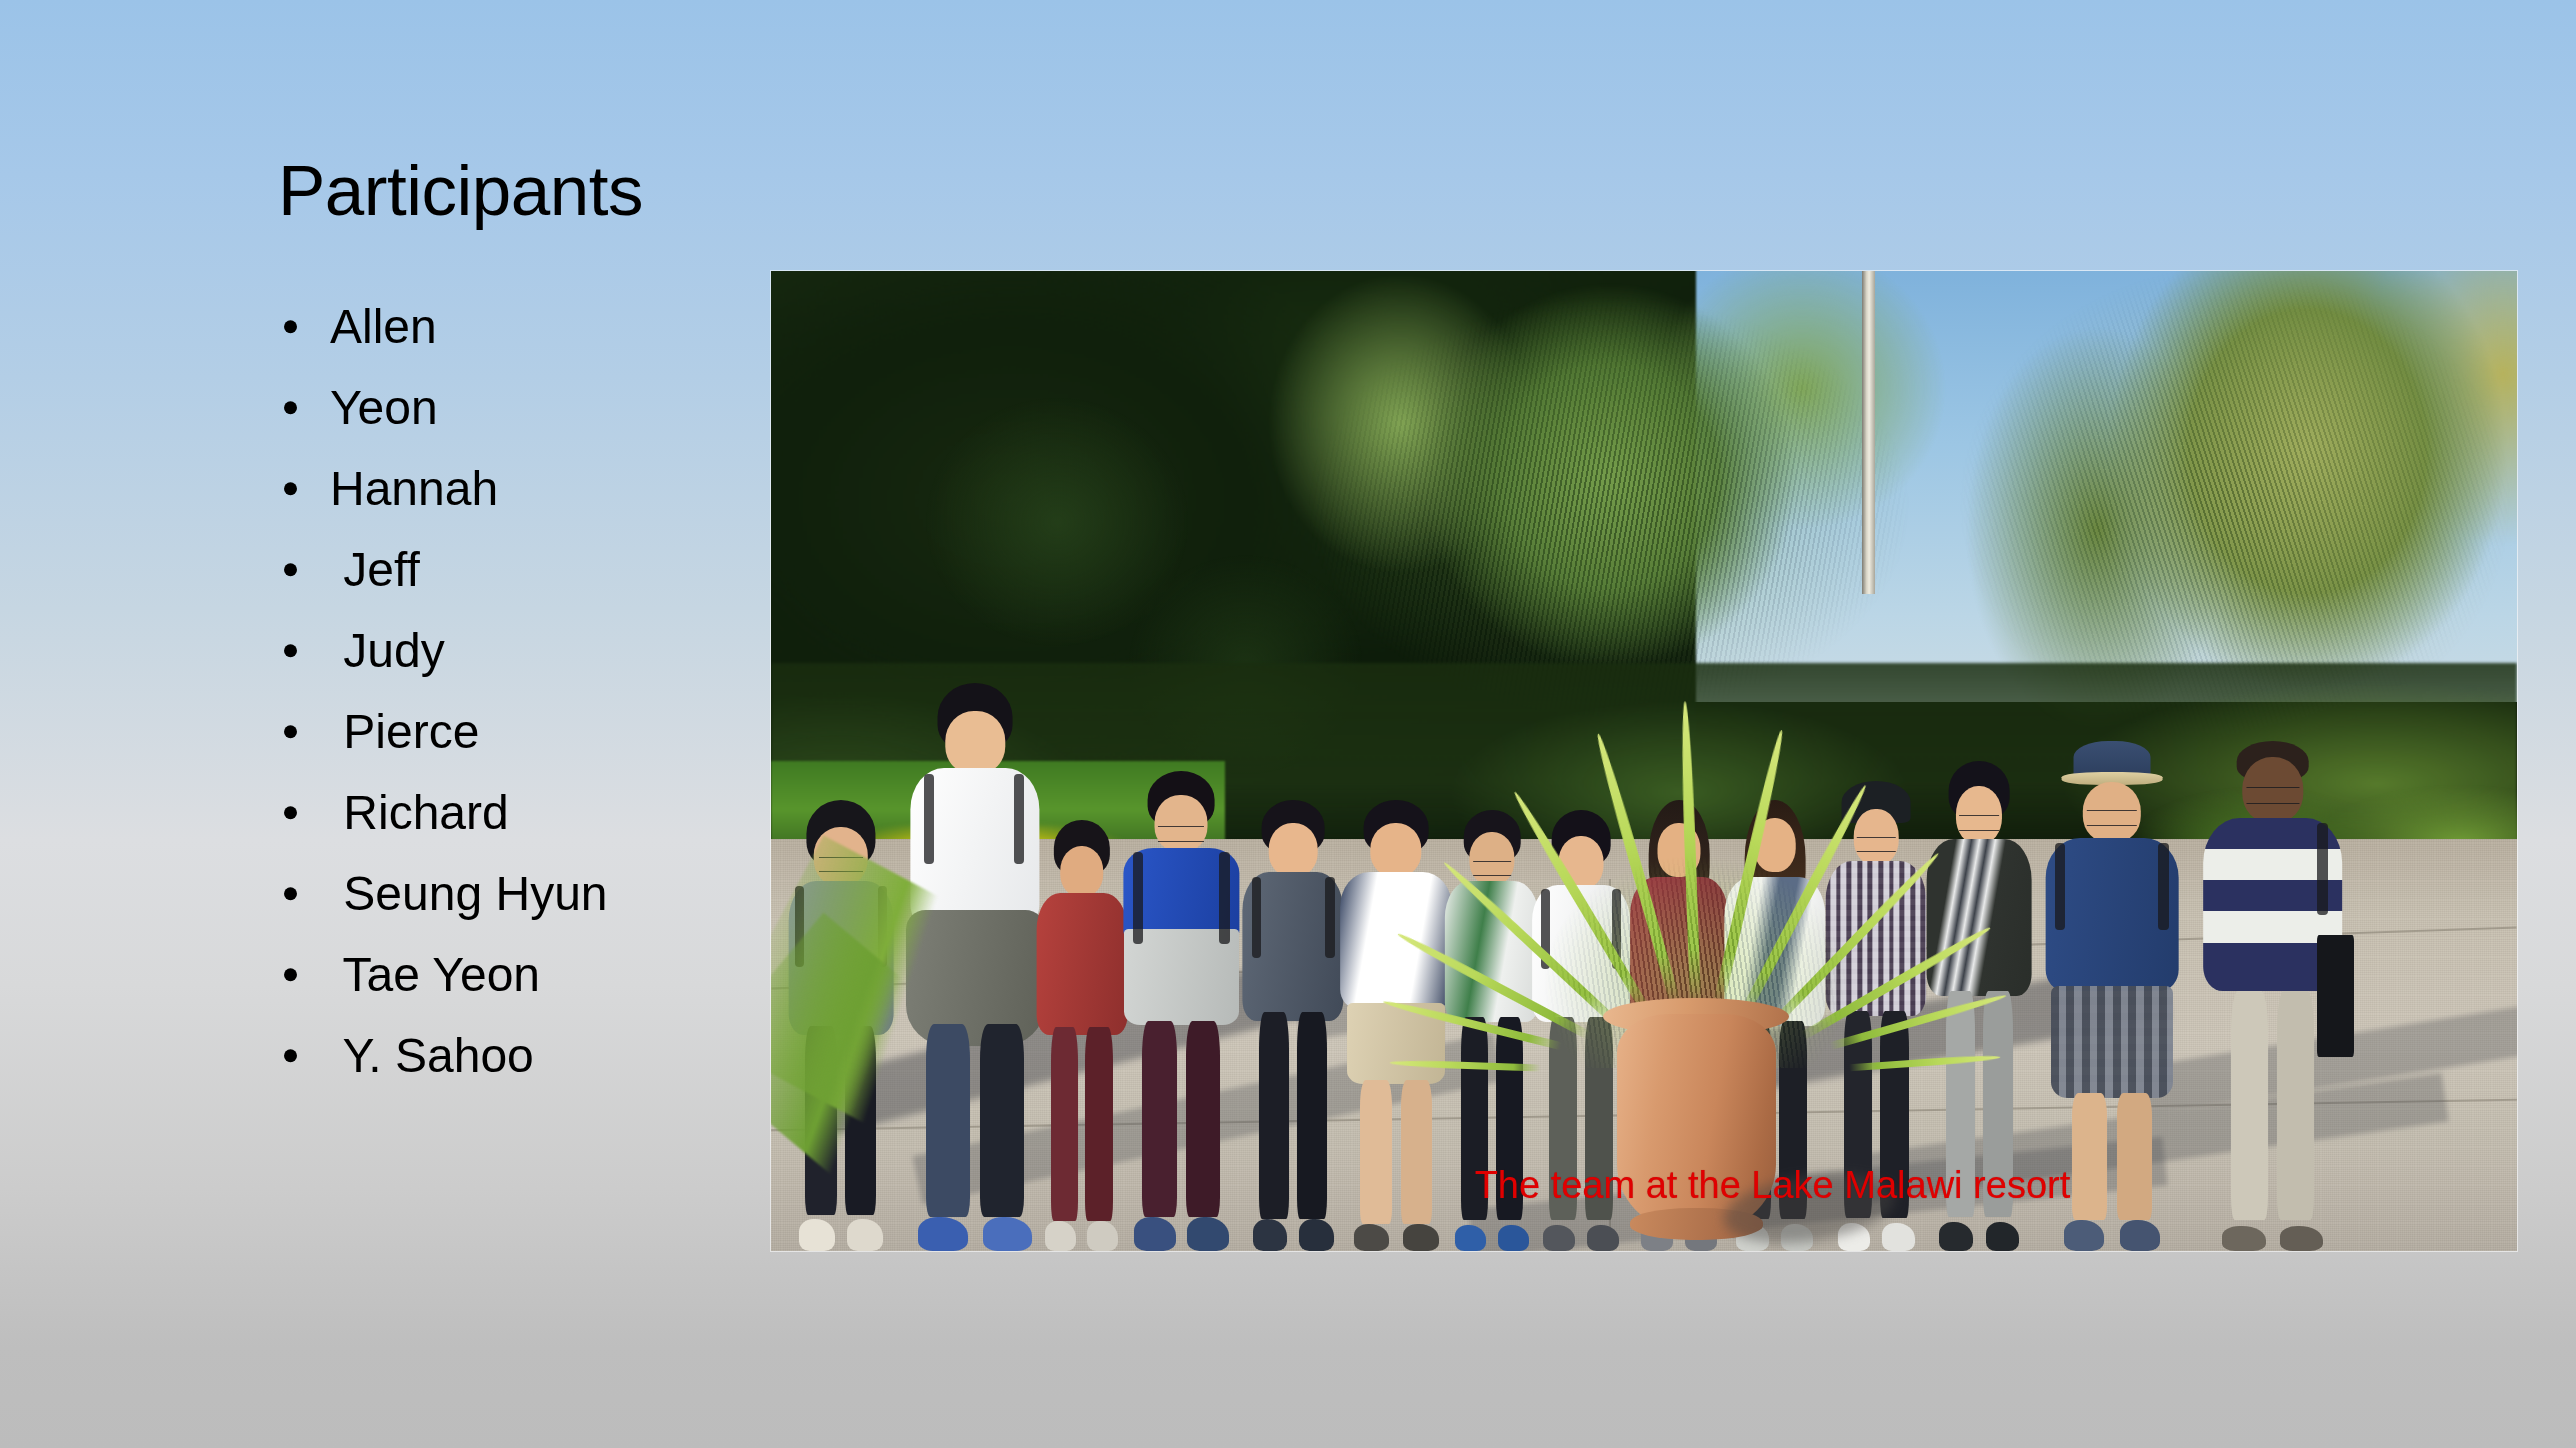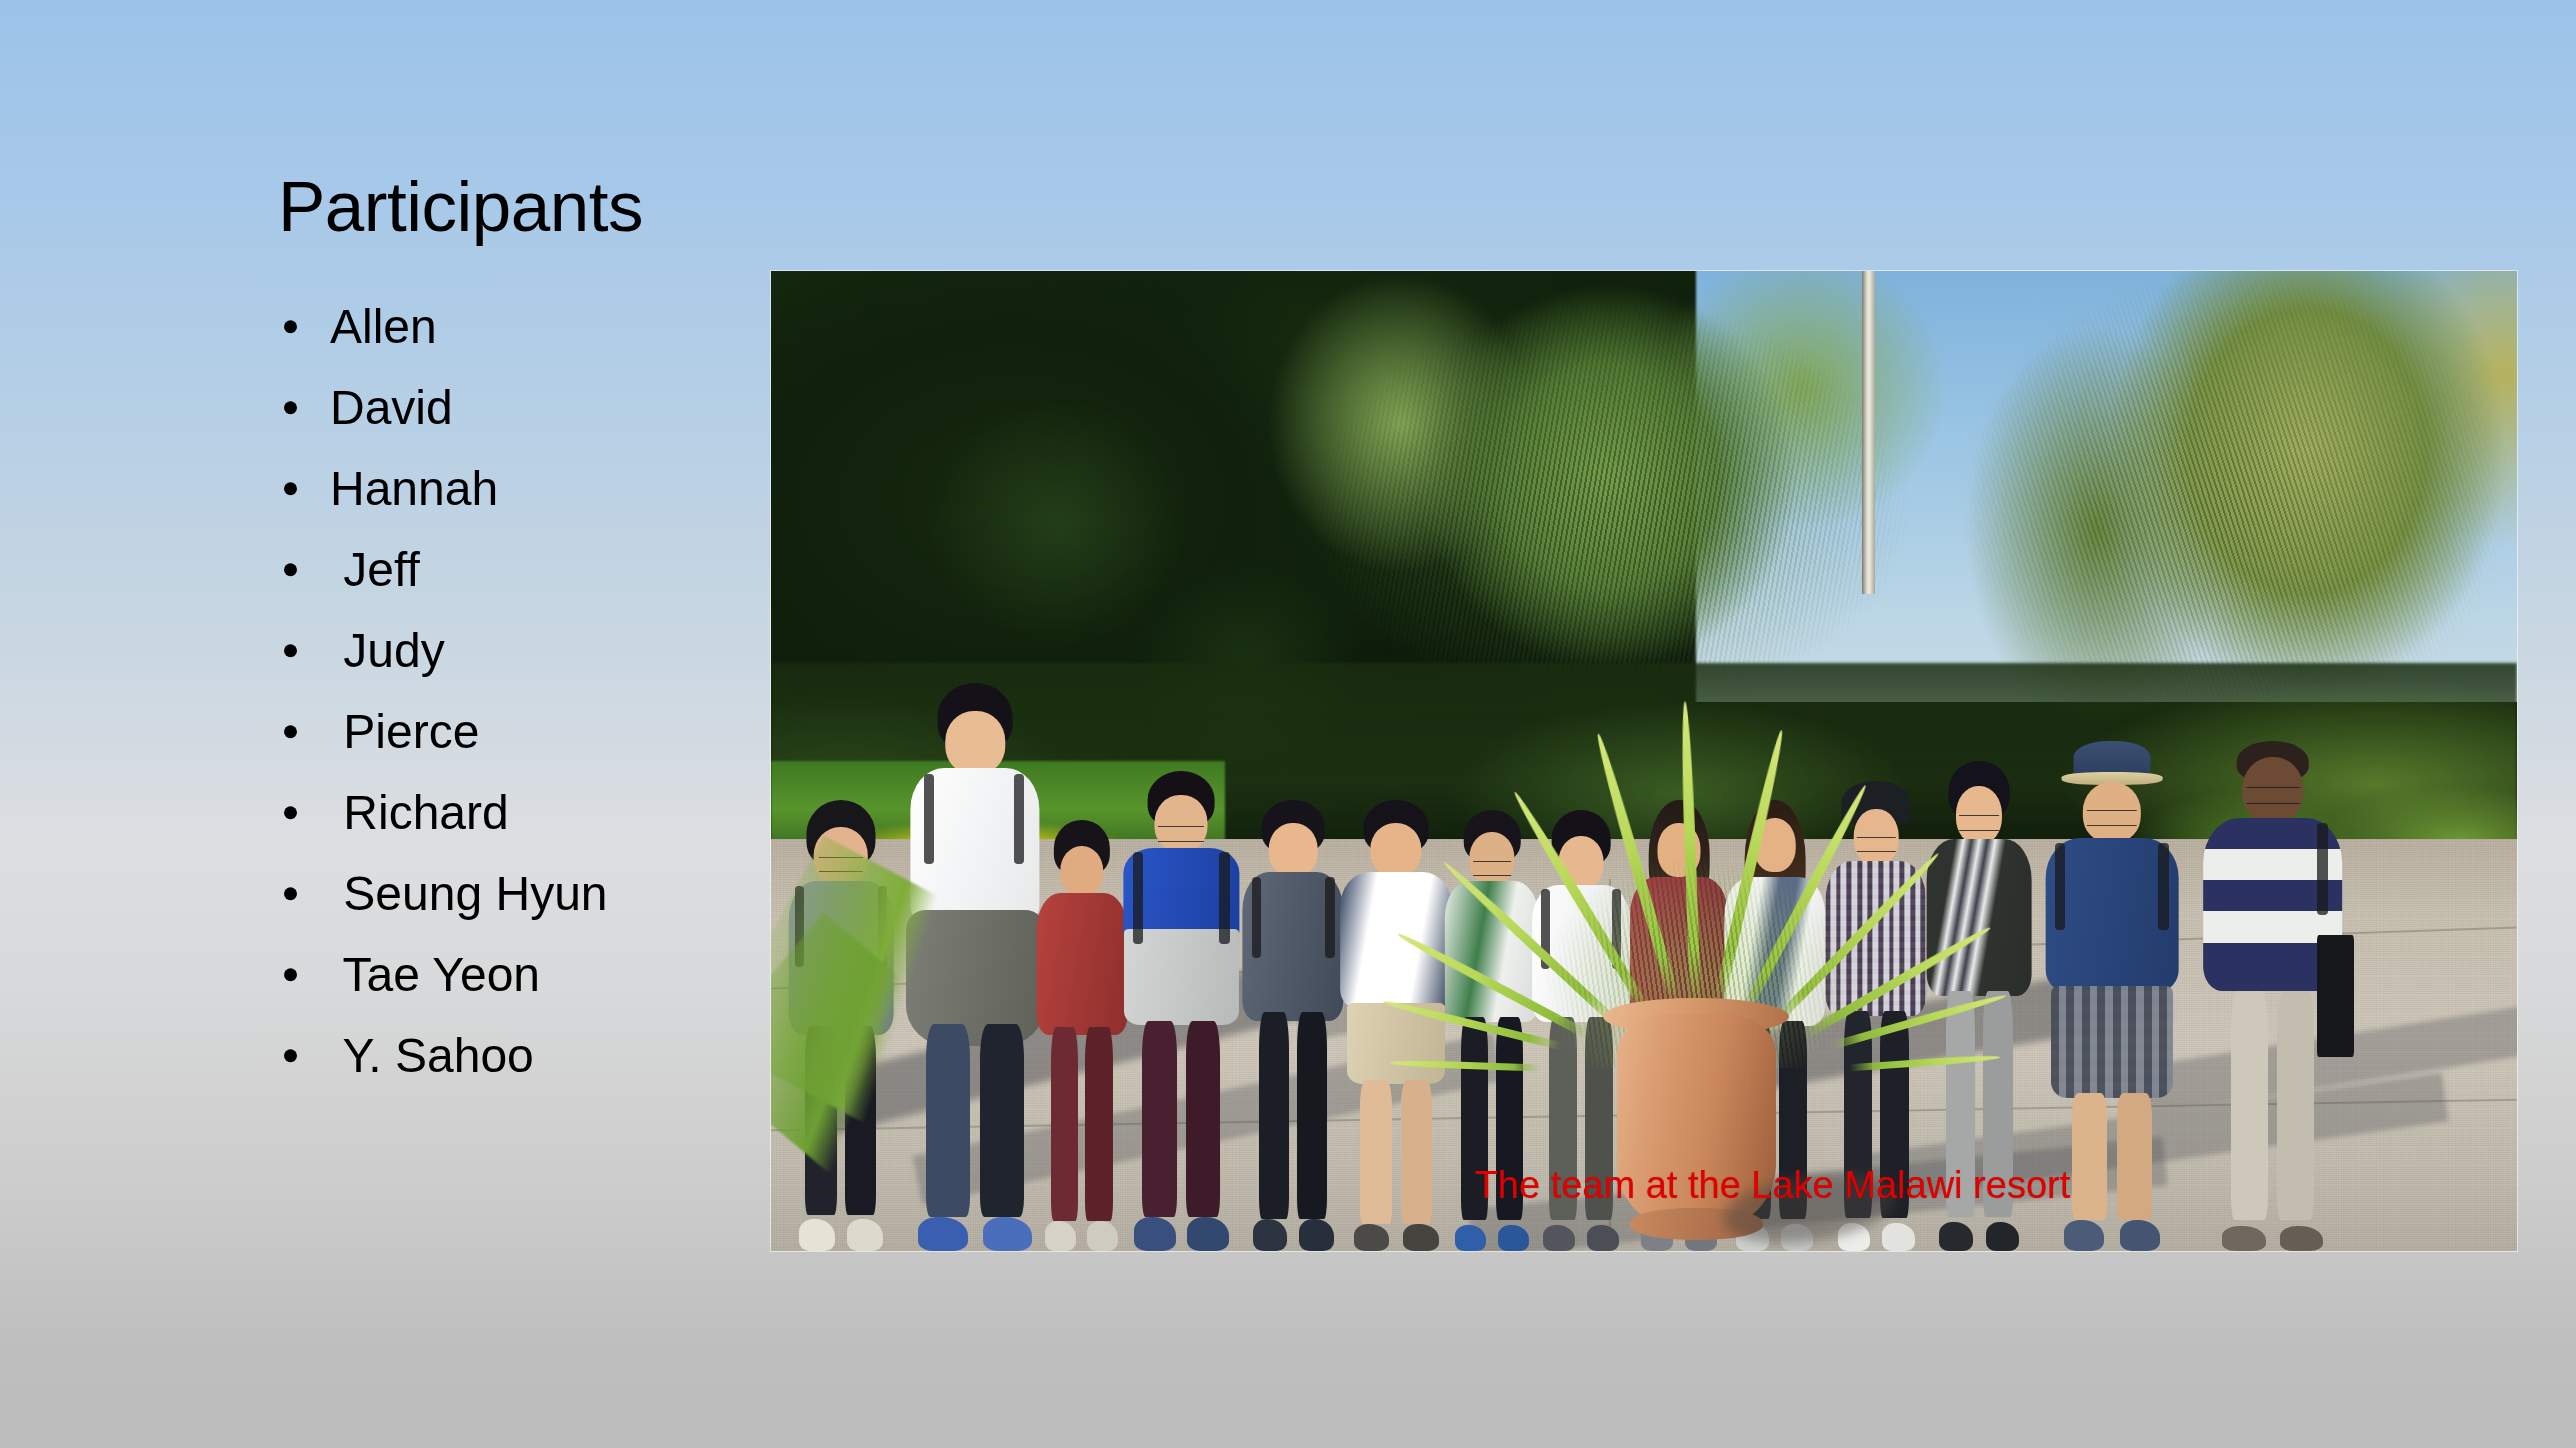--- a/index.html
+++ b/index.html
@@ -29,21 +29,20 @@
   
   #title {
     position: absolute;
     left: 278px;
     top: 155px;
     font-size: 71px;
     line-height: 1.0;
     color: #000000;
     letter-spacing: -0.5px;
     white-space: nowrap;
-    margin-top: 16px;
   }
 
   
   #bullet-list {
     position: absolute;
     left: 276px;
     top: 286px;
     width: 454px;
     list-style: none;
     margin: 0;
@@ -266,21 +265,21 @@
 </style>
 </head>
 <body>
 
 <div id="slide">
 
   <div id="title">Participants</div>
 
   <ul id="bullet-list">
       <li><span class="bullet"></span><span>Allen</span></li>
-      <li><span class="bullet"></span><span>David</span></li>
+      <li><span class="bullet"></span><span>Yeon</span></li>
       <li><span class="bullet"></span><span>Hannah</span></li>
       <li><span class="bullet"></span><span> Jeff</span></li>
       <li><span class="bullet"></span><span> Judy</span></li>
       <li><span class="bullet"></span><span> Pierce</span></li>
       <li><span class="bullet"></span><span> Richard</span></li>
       <li><span class="bullet"></span><span> Seung Hyun</span></li>
       <li><span class="bullet"></span><span> Tae Yeon</span></li>
       <li><span class="bullet"></span><span> Y. Sahoo</span></li>
     </ul>
 

